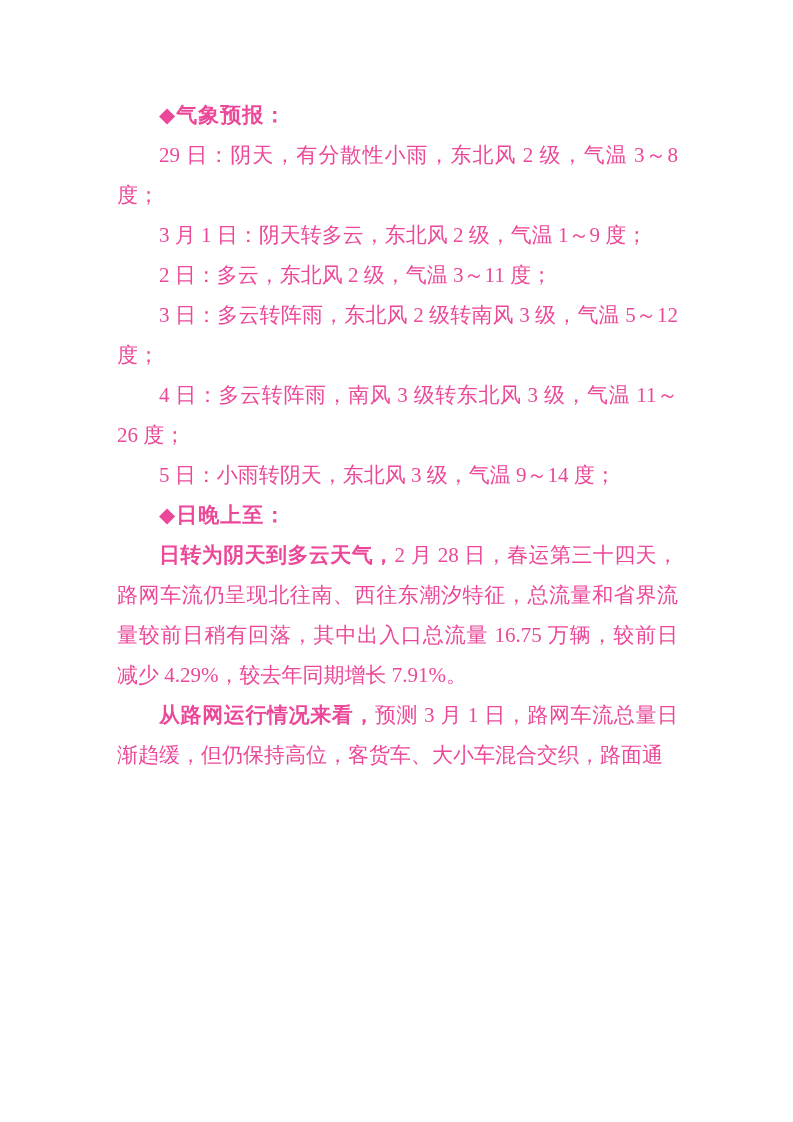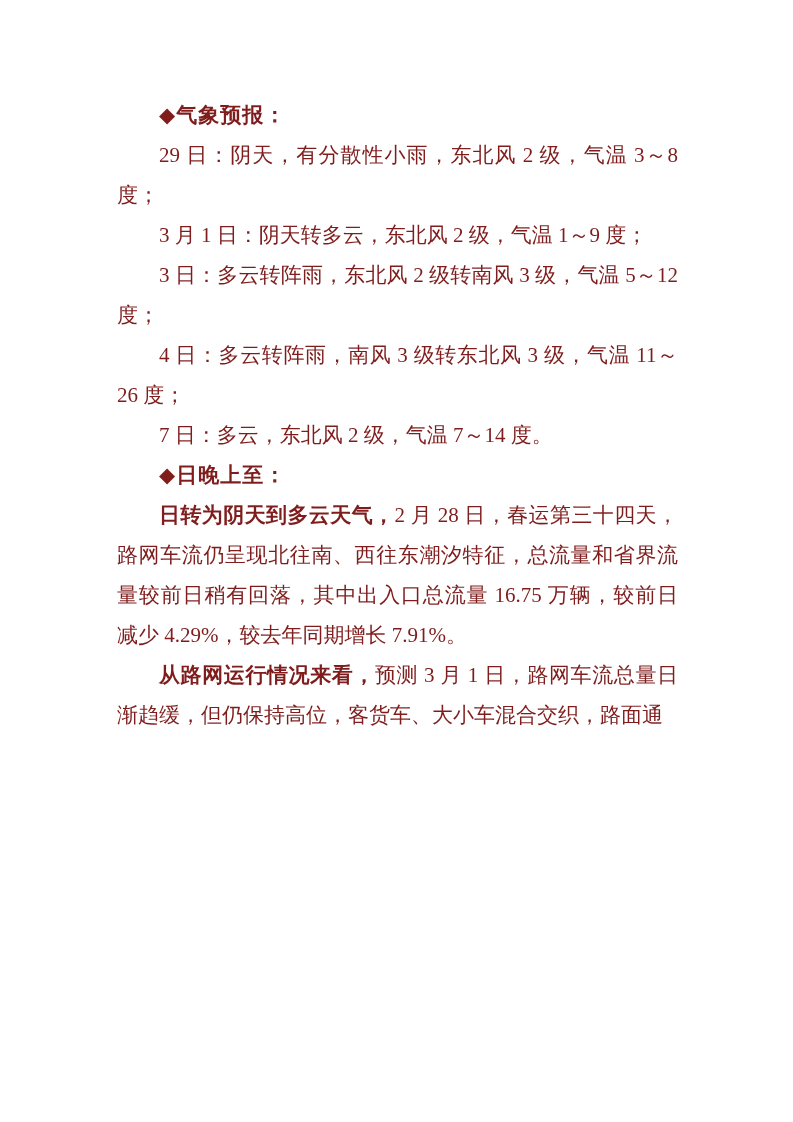--- a/index.html
+++ b/index.html
@@ -7,21 +7,21 @@
     padding: 0;
     background: #ffffff;
   }
   .page {
     position: relative;
     width: 793px;
     height: 1122px;
     background: #ffffff;
     overflow: hidden;
     font-family: "Liberation Serif", "DejaVu Serif", serif;
-    color: #7f1d1d;
+    color: #ec4899;
   }
   .content {
     position: absolute;
     left: 117px;
     top: 95px;
     width: 561px;
     font-size: 21px;
     line-height: 40px;
     text-align: justify;
     text-justify: inter-character;
@@ -45,28 +45,29 @@
 <div class="page">
   <div class="content">
 
     <p class="heading">◆气象预报：</p>
 
 
     <p>29 日：阴天，有分散性小雨，东北风 2 级，气温 3～8 度；</p>
 
     <p>3 月 1 日：阴天转多云，东北风 2 级，气温 1～9 度；</p>
 
+    <p>2 日：多云，东北风 2 级，气温 3～11 度；</p>
 
     <p>3 日：多云转阵雨，东北风 2 级转南风 3 级，气温 5～12 度；</p>
 
     <p>4 日：多云转阵雨，南风 3 级转东北风 3 级，气温 11～26 度；</p>
 
+    <p>5 日：小雨转阴天，东北风 3 级，气温 9～14 度；</p>
 
 
-    <p>7 日：多云，东北风 2 级，气温 7～14 度。</p>
 
     <p class="heading">◆日晚上至：</p>
 
     <p><span class="lead">日转为阴天到多云天气，</span><span>2 月 28 日，春运第三十四天，路网车流仍呈现北往南、西往东潮汐特征，总流量和省界流量较前日稍有回落，其中出入口总流量 16.75 万辆，较前日减少 4.29%，较去年同期增长 7.91%。</span></p>
 
     <p><span class="lead">从路网运行情况来看，</span><span>预测 3 月 1 日，路网车流总量日渐趋缓，但仍保持高位，客货车、大小车混合交织，路面通</span></p>
 
   </div>
 </div>
 

